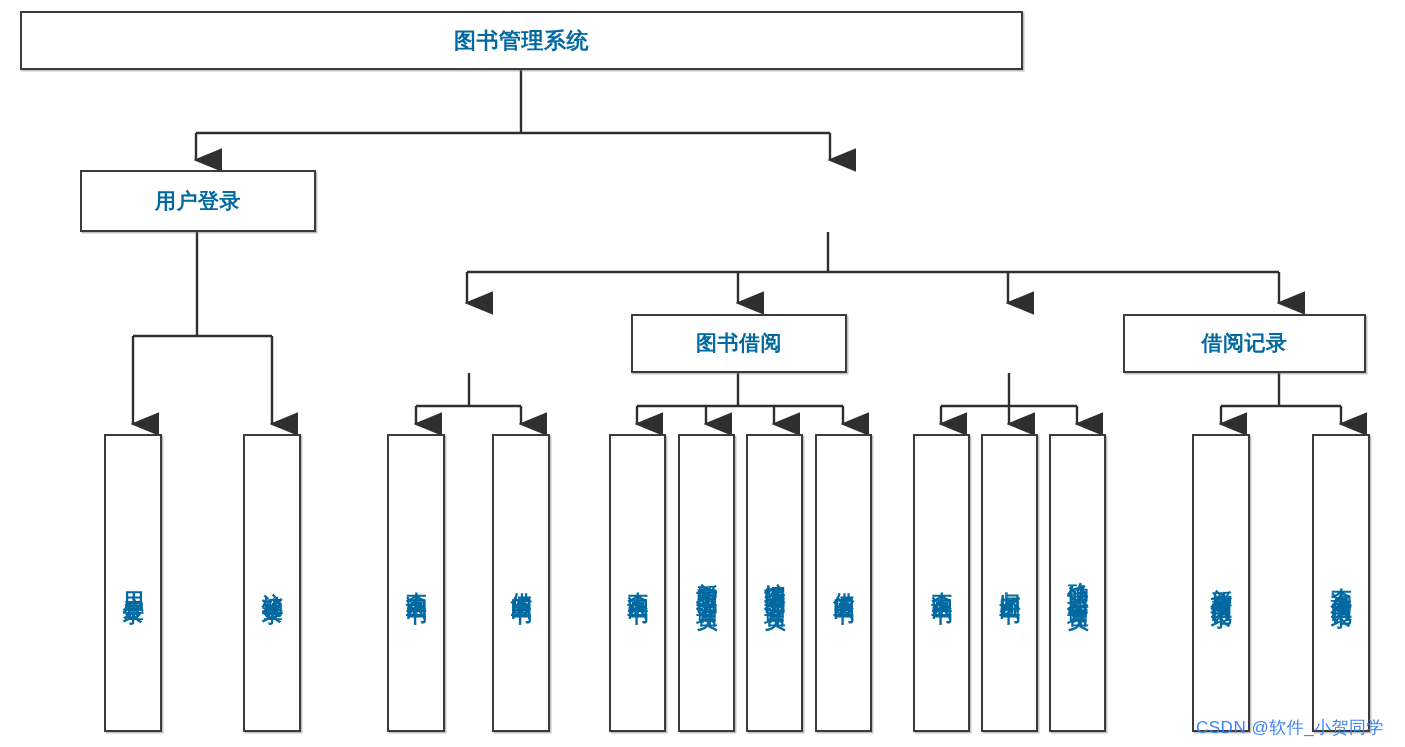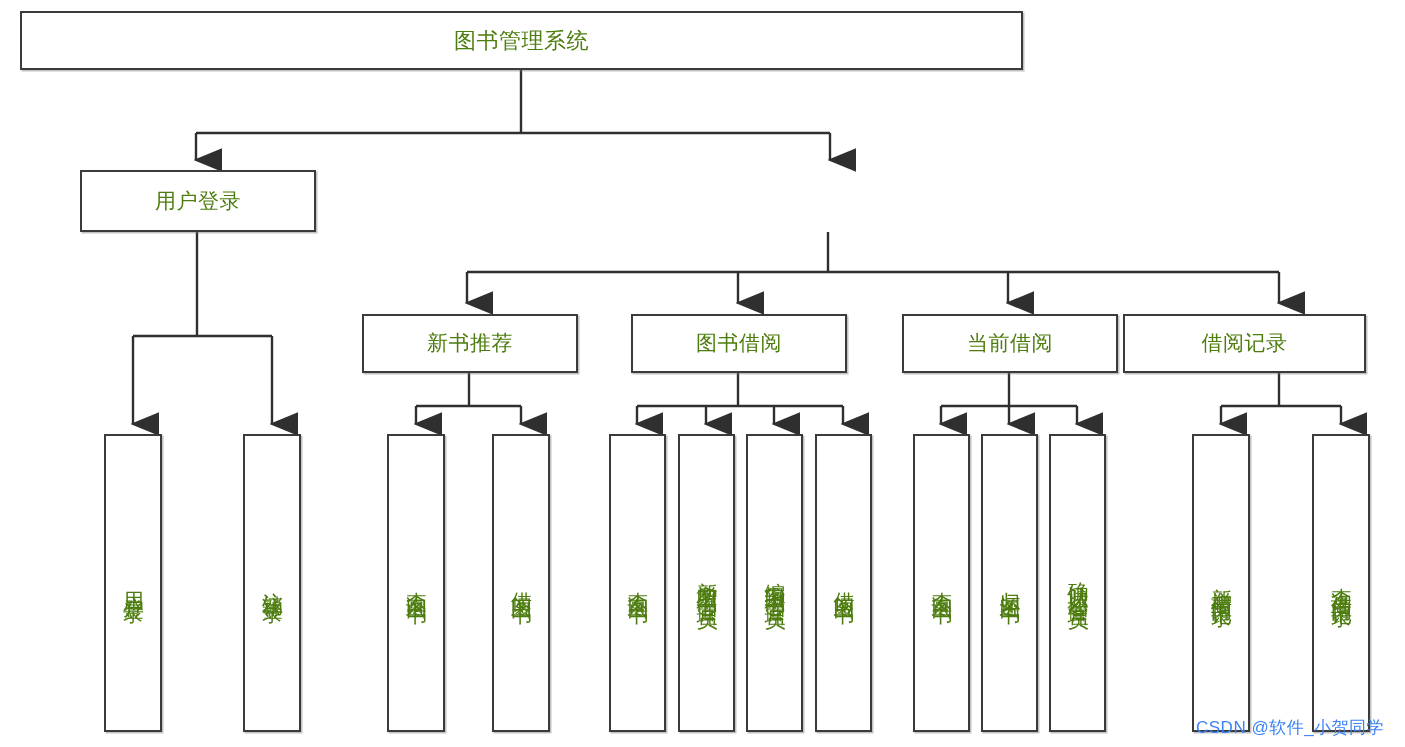--- a/index.html
+++ b/index.html
@@ -30,25 +30,26 @@
     position: absolute;
     box-sizing: border-box;
     border: 2px solid #3b3b3b;
     background: #ffffff;
     display: flex;
     align-items: center;
     justify-content: center;
     box-shadow: 1.5px 1.5px 0 rgba(120,120,120,0.45);
   }
   .node-label {
-    color: #4d7c0f;
+    color: #0369a1;
     font-size: 21px;
     line-height: 1.18;
     letter-spacing: 0.5px;
     white-space: nowrap;
+    font-weight: bold;
   }
   .node-label.h {
     writing-mode: horizontal-tb;
   }
   .node-label.v {
     writing-mode: vertical-rl;
     text-orientation: upright;
     letter-spacing: 4px;
     white-space: normal;
     max-height: 100%;
@@ -122,28 +123,22 @@
   </svg>
 
   <div class="node-box level-1" style="left:20px; top:11px; width:1003px; height:59px;">
     <span class="node-label h">图书管理系统</span>
   </div>
 
   <div class="node-box level-2" style="left:80px; top:170px; width:236px; height:62px;">
     <span class="node-label h">用户登录</span>
   </div>
 
-  <div class="node-box level-3" style="left:362px; top:314px; width:216px; height:59px;">
-    <span class="node-label h">新书推荐</span>
-  </div>
   <div class="node-box level-3" style="left:631px; top:314px; width:216px; height:59px;text-align:center;">
     <span class="node-label h">图书借阅</span>
-  </div>
-  <div class="node-box level-3" style="left:902px; top:314px; width:216px; height:59px;">
-    <span class="node-label h">当前借阅</span>
   </div>
   <div class="node-box level-3" style="left:1123px; top:314px; width:243px; height:59px;">
     <span class="node-label h">借阅记录</span>
   </div>
 
   <div class="node-box leaf" style="left:104px; top:434px; width:58px; height:298px;">
     <span class="node-label v">用户登录</span>
   </div>
   <div class="node-box leaf" style="left:243px; top:434px; width:58px; height:298px;">
     <span class="node-label v">注销登录</span>

